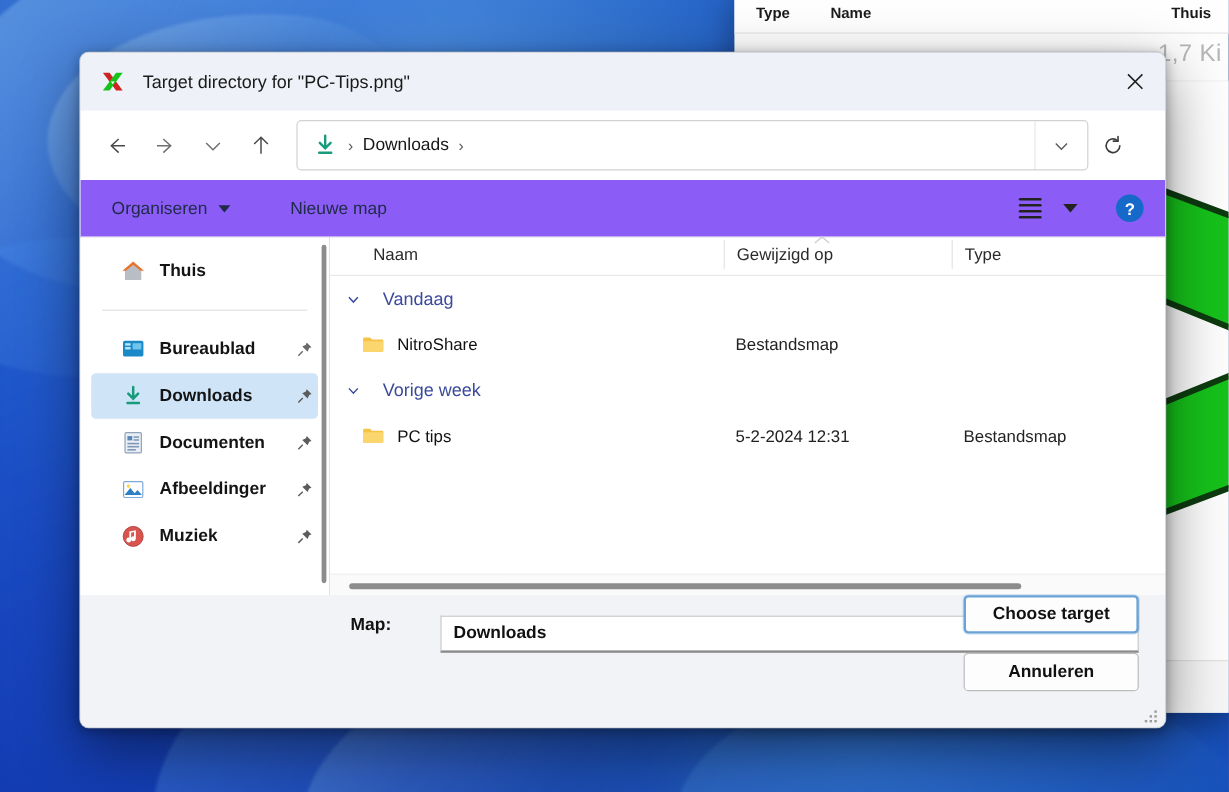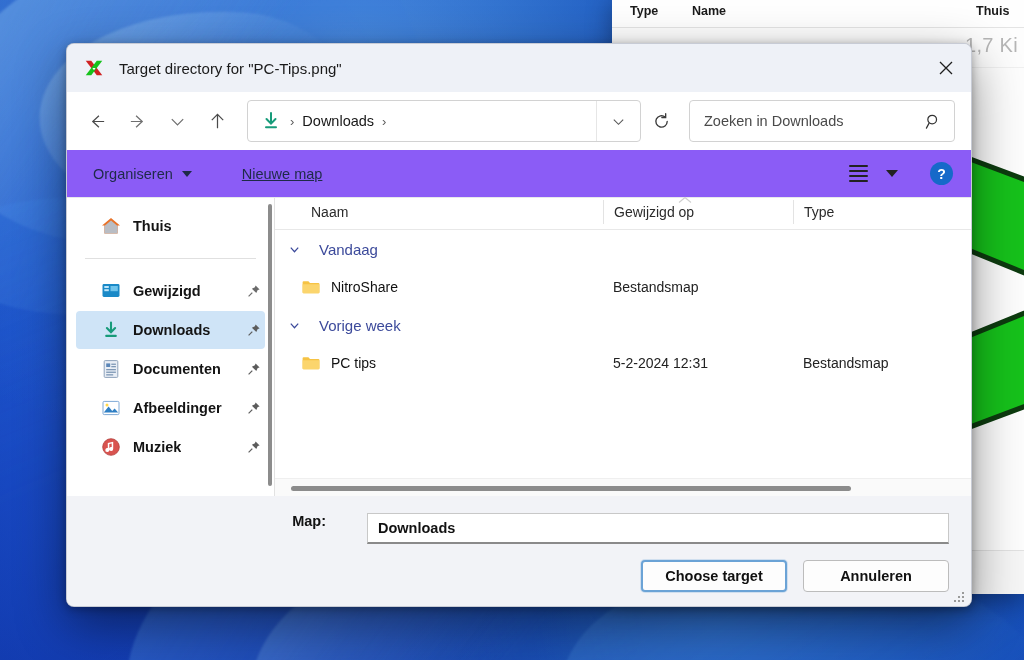--- a/index.html
+++ b/index.html
@@ -175,21 +175,21 @@
     background: #8b5cf6;
     border-bottom: 1px solid #e6e8ec;
     display: flex; align-items: center;
     padding: 0 18px 0 18px;
   }
   .tb-item {
     display: flex; align-items: center; gap: 9px;
     font-size: 14.5px; color: #1e2a48;
     padding: 5px 8px;
   }
-  .tb-item.second { margin-left: 34px; text-decoration: underline; }
+  .tb-item.second { margin-left: 34px; }
   .tb-caret { border-left: 5px solid transparent; border-right: 5px solid transparent;
               border-top: 6px solid #1e2a48; }
   .tb-spacer { flex: 1; }
   .tb-right { display: flex; align-items: center; gap: 6px; }
   .tb-viewlist { display: flex; flex-direction: column; gap: 2.5px; width: 19px; }
   .tb-viewlist i { display: block; height: 2.4px; background: #222; border-radius: 1px; }
   .tb-caret2 { border-left: 6px solid transparent; border-right: 6px solid transparent;
                border-top: 7px solid #222; margin-left: 12px; }
   .tb-help {
     margin-left: 26px;
@@ -298,22 +298,22 @@
     height: 31px;
     background: #fff;
     border: 1px solid #c8c8c8;
     border-bottom: 2px solid #8a8a8a;
     display: flex; align-items: center;
     padding-left: 10px;
   }
   .map-input span { font-size: 14.5px; color: #111; font-weight: bold; }
 
   .btn-row {
-    position: absolute; right: 22px; bottom: 16px;
-    display: flex; gap: 16px;
+    position: absolute; right: 22px; bottom: 32px;
+    display: flex; gap: 16px; flex-direction: column;
   }
   .btn {
     height: 32px; min-width: 146px;
     border-radius: 4px;
     background: #fdfdfd;
     border: 1px solid #bcbcbc;
     display: flex; align-items: center; justify-content: center;
     font-size: 14.5px; color: #111; font-weight: bold;
   }
   .btn.default {
@@ -411,29 +411,20 @@
       </div>
     </div>
 
     <div class="nav-btn" style="margin-left:-16px;margin-right:8px;">
       <svg viewBox="0 0 20 20">
         <path d="M16 10 A6 6 0 1 1 13.9 5.4" stroke="#3b3b3b" stroke-width="1.4" fill="none" stroke-linecap="round"></path>
         <path d="M14.4 1.8 V5.9 H10.3" stroke="#3b3b3b" stroke-width="1.4" fill="none" stroke-linecap="round"></path>
       </svg>
     </div>
 
-    <div class="searchbox">
-      <input value="" placeholder="Zoeken in Downloads" style="">
-      <div class="search-icon">
-        <svg viewBox="0 0 18 18">
-          <circle cx="7.6" cy="7" r="4.6" stroke="#333" stroke-width="1.3" fill="none"></circle>
-          <path d="M4.2 11 L1.5 16" stroke="#333" stroke-width="1.3" fill="none" stroke-linecap="round"></path>
-        </svg>
-      </div>
-    </div>
   </div>
 
   <div class="toolbar">
     <div class="tb-item">
       <span>Organiseren</span>
       <span class="tb-caret"></span>
     </div>
     <div class="tb-item second">
       <span>Nieuwe map</span>
     </div>
@@ -465,21 +456,21 @@
 
       <div class="side-sep"></div>
 
       <div class="side-item">
         <svg class="side-ico" viewBox="0 0 22 22">
           <rect x="2.5" y="4" width="17" height="13" rx="1.4" fill="#1a89c7"></rect>
           <rect x="4.3" y="6" width="4.5" height="2" fill="#bfe6fb"></rect>
           <rect x="4.3" y="9.2" width="4.5" height="2" fill="#bfe6fb"></rect>
           <rect x="10.5" y="6" width="7.3" height="5.2" fill="#6fc4ec"></rect>
         </svg>
-        <span class="side-label">Gewijzigd</span>
+        <span class="side-label">Bureaublad</span>
         <svg class="side-pin" viewBox="0 0 14 14">
           <path d="M8.6 1.4 L12.6 5.4 L10.7 6.1 L9.3 9.1 L4.9 4.7 L7.9 3.3 Z" fill="#6b6b6b"></path>
           <path d="M5.3 8.7 L1.6 12.4" stroke="#6b6b6b" stroke-width="1.2"></path>
         </svg>
       </div>
 
       <div class="side-item sel">
         <svg class="side-ico" viewBox="0 0 22 22">
           <path d="M11 3.5 V12.5 M6.9 9 L11 13.2 L15.1 9" stroke="#179b7a" stroke-width="2.1" fill="none" stroke-linecap="round"></path>
           <rect x="5.2" y="15.8" width="11.6" height="2.1" rx="1" fill="#179b7a"></rect>

